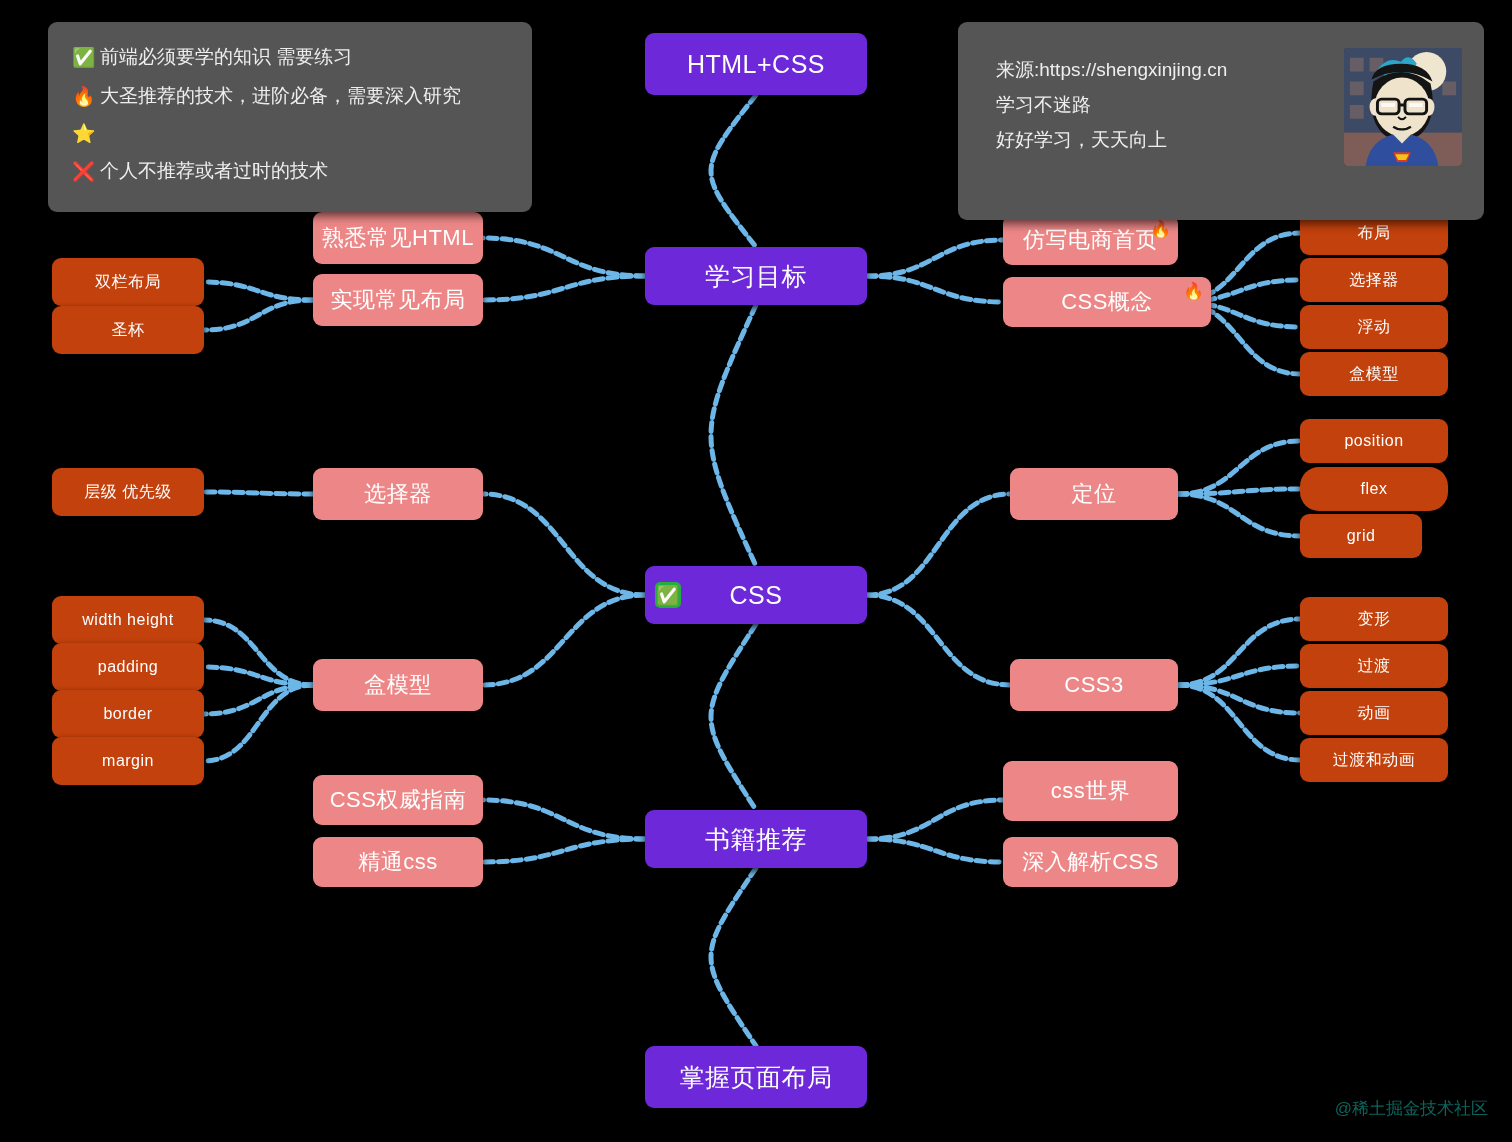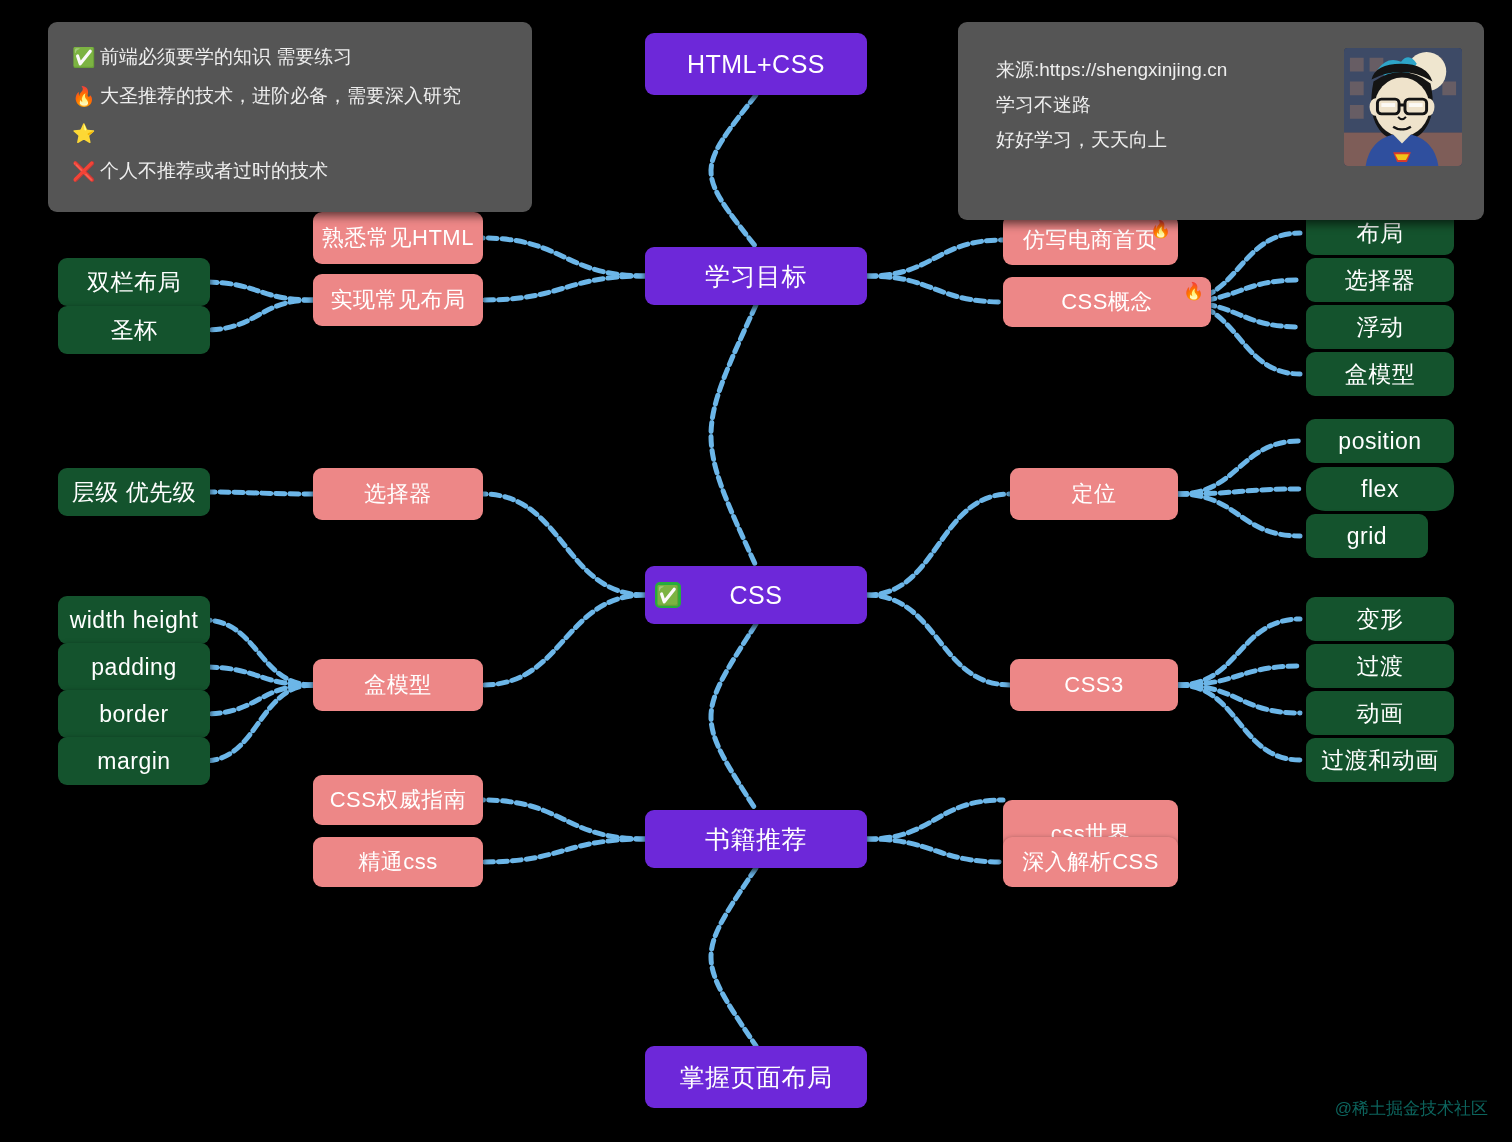--- a/index.html
+++ b/index.html
@@ -12,21 +12,21 @@
   svg.wires path{fill:none;stroke:#6cb6e8;stroke-width:5;
                  stroke-linecap:round;stroke-dasharray:9 5;}
 
   .node{position:absolute;box-sizing:border-box;
         display:flex;align-items:center;justify-content:center;
         border-radius:9px;color:#fff;text-align:center;
         box-shadow:0 3px 6px rgba(0,0,0,.75);
         letter-spacing:.5px;}
   .blue{background:#6d28d9;font-size:25px;}
   .red{background:#ed8787;font-size:22px;}
-  .salmon{background:#14532d;font-size:23px;margin-left:6px;}
+  .salmon{background:#c2410c;font-size:16px;}
 
   .badge{position:absolute;left:10px;top:50%;transform:translateY(-50%);
          width:26px;height:26px;border-radius:5px;background:#27ad3d;
          display:flex;align-items:center;justify-content:center;
          font-size:19px;color:#fff;line-height:1;}
   .fire-tr{position:absolute;right:6px;top:4px;font-size:17px;}
 
   .legend{position:absolute;background:#555;border-radius:9px;
           box-shadow:0 4px 10px rgba(0,0,0,.6);}
   .legend-row{display:flex;align-items:center;color:#eee;
@@ -126,21 +126,21 @@
       <div class="node red" style="left: 1003px; top: 277px; width: 208px; height: 50px;">
         <span>CSS概念</span>
         <span class="fire-tr">🔥</span>
       </div>
       <div class="node red" style="left: 1010px; top: 468px; width: 168px; height: 52px;">
         <span>定位</span>
       </div>
       <div class="node red" style="left: 1010px; top: 659px; width: 168px; height: 52px;">
         <span>CSS3</span>
       </div>
-      <div class="node red" style="left: 1003px; top: 800px; width: 175px; height: 67px;">
+      <div class="node red" style="left: 1003px; top: 761px; width: 175px; height: 60px;">
         <span>css世界</span>
       </div>
       <div class="node red" style="left: 1003px; top: 837px; width: 175px; height: 50px;">
         <span>深入解析CSS</span>
       </div>
       <div class="node salmon" style="left: 52px; top: 258px; width: 152px; height: 48px;">
         <span>双栏布局</span>
       </div>
       <div class="node salmon" style="left: 52px; top: 306px; width: 152px; height: 48px;">
         <span>圣杯</span>

